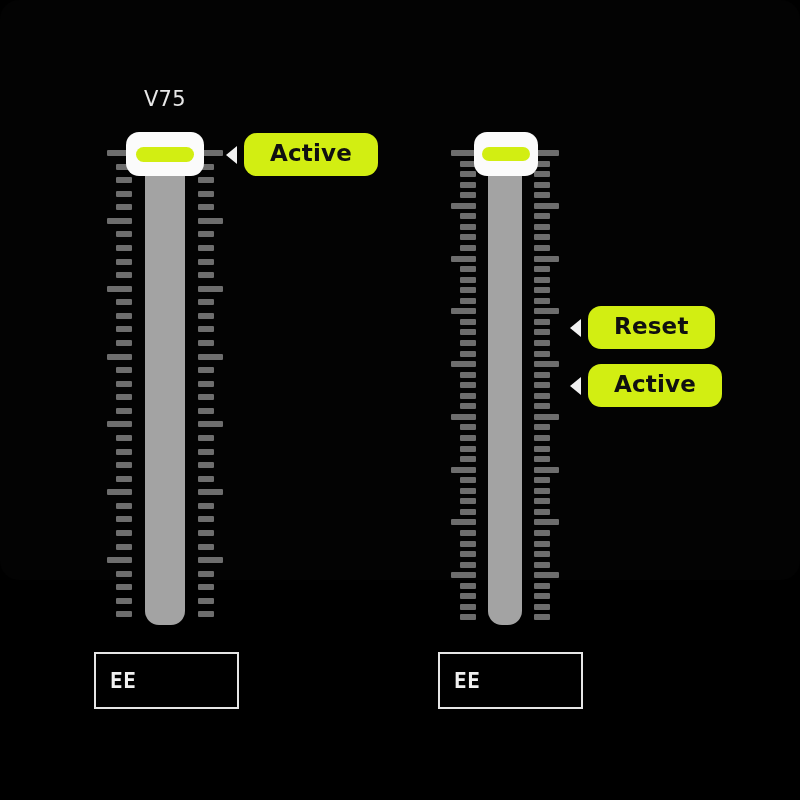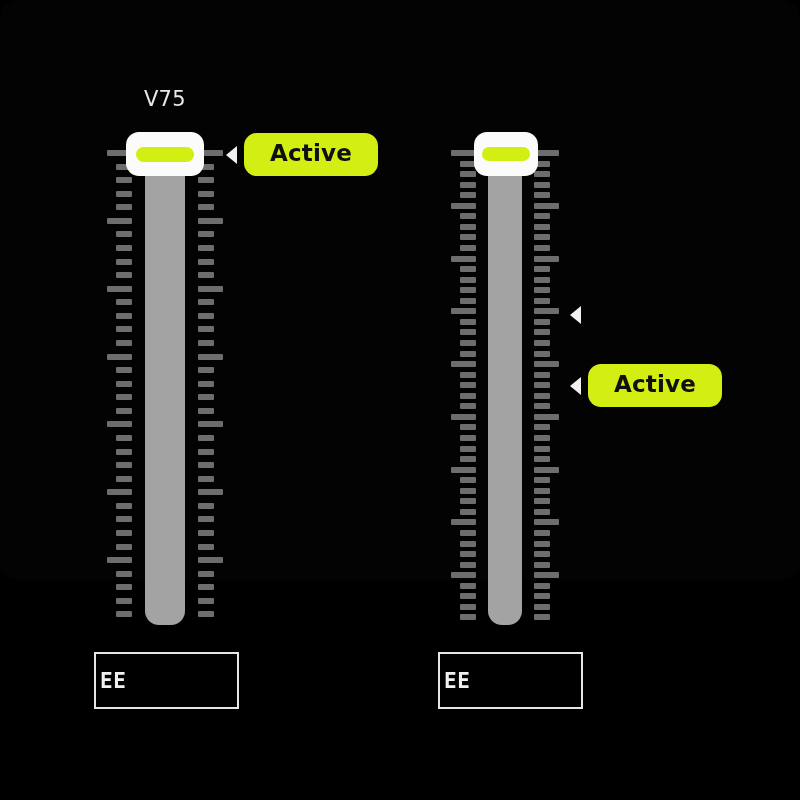--- a/index.html
+++ b/index.html
@@ -157,21 +157,21 @@
     box-sizing: border-box;
     display: flex;
     align-items: center;
   }
   #box-left  { left: 94px;  top: 652px; width: 145px; height: 57px; }
   #box-right { left: 438px; top: 652px; width: 145px; height: 57px; }
   .label-box .label-text {
     color: #f0f0f0;
     font-size: 21px;
     font-weight: 700;
-    padding-left: 4px;
+    padding-left: 14px;
     letter-spacing: 0.5px;
     font-family: "DejaVu Sans Mono", "Liberation Mono", monospace;
   }
 </style>
 </head>
 <body>
 
 <div id="stage" style="background: rgb(3, 3, 3);">
 
   <div class="heading" id="heading-left">V75</div>
@@ -365,20 +365,21 @@
     </div>
   </div>
 
   <div class="callout" id="callout-active-left">
     <div class="callout-arrow"></div>
     <div class="callout-pill" style="background: rgb(210, 238, 18);">Active</div>
   </div>
 
   <div class="callout" id="callout-reset-right">
     <div class="callout-arrow"></div>
+    <div class="callout-pill" style="background: rgb(210, 238, 18);">Reset</div>
   </div>
 
   <div class="callout" id="callout-active-right">
     <div class="callout-arrow"></div>
     <div class="callout-pill" style="background: rgb(210, 238, 18);">Active</div>
   </div>
 
   <div class="label-box" id="box-left">
     <span class="label-text">EE</span>
   </div>

